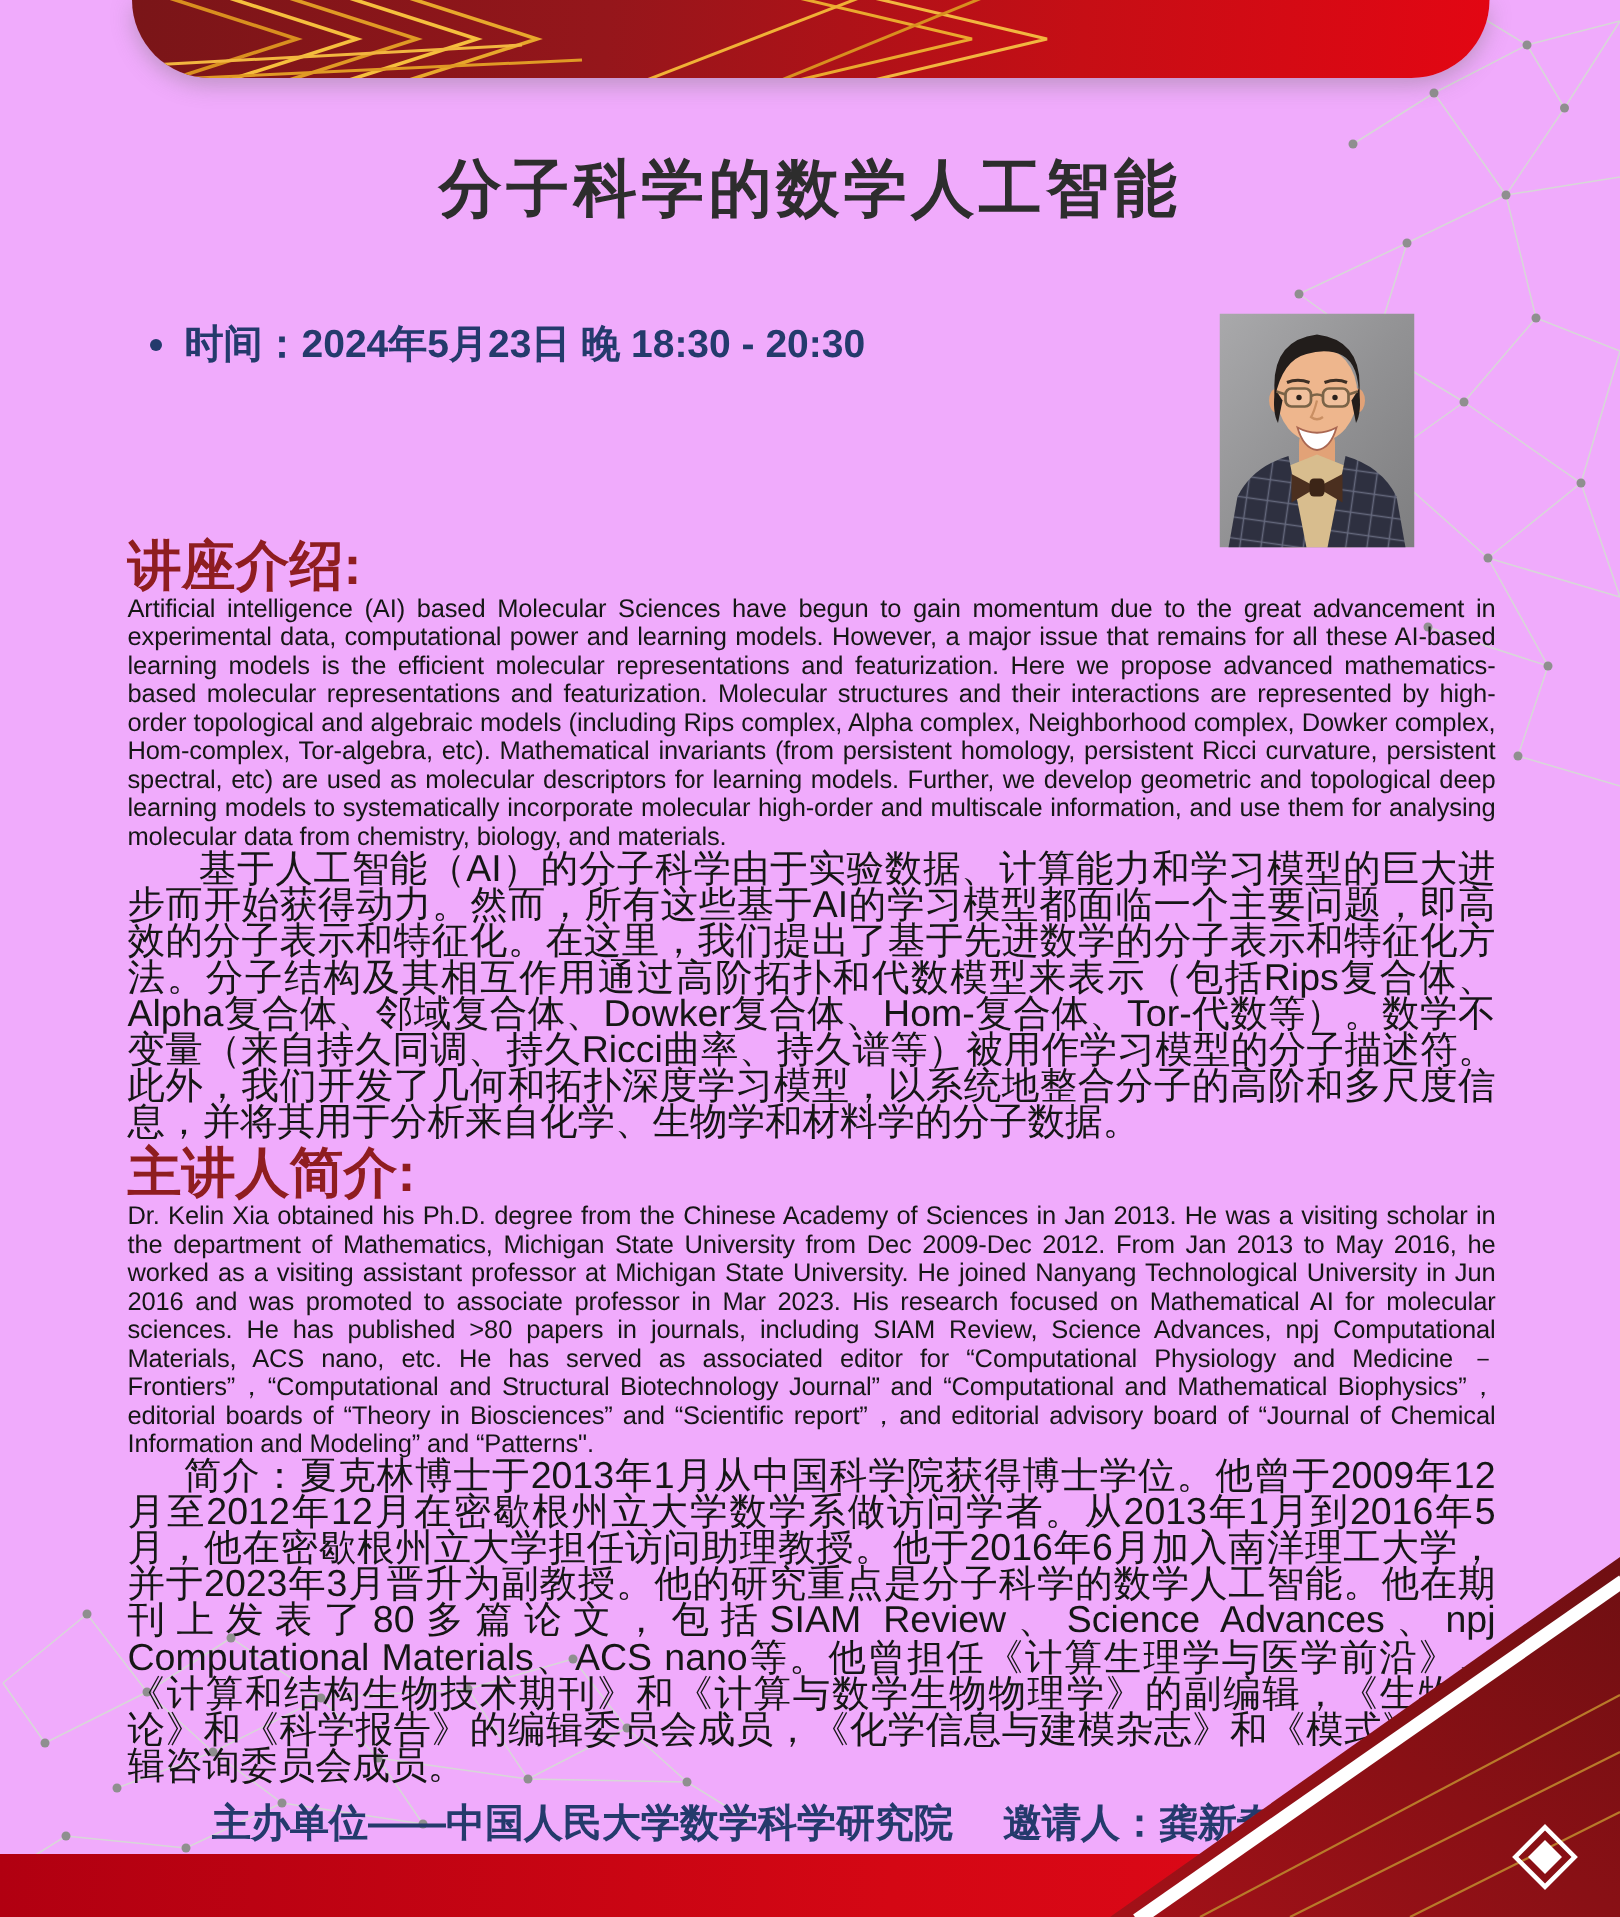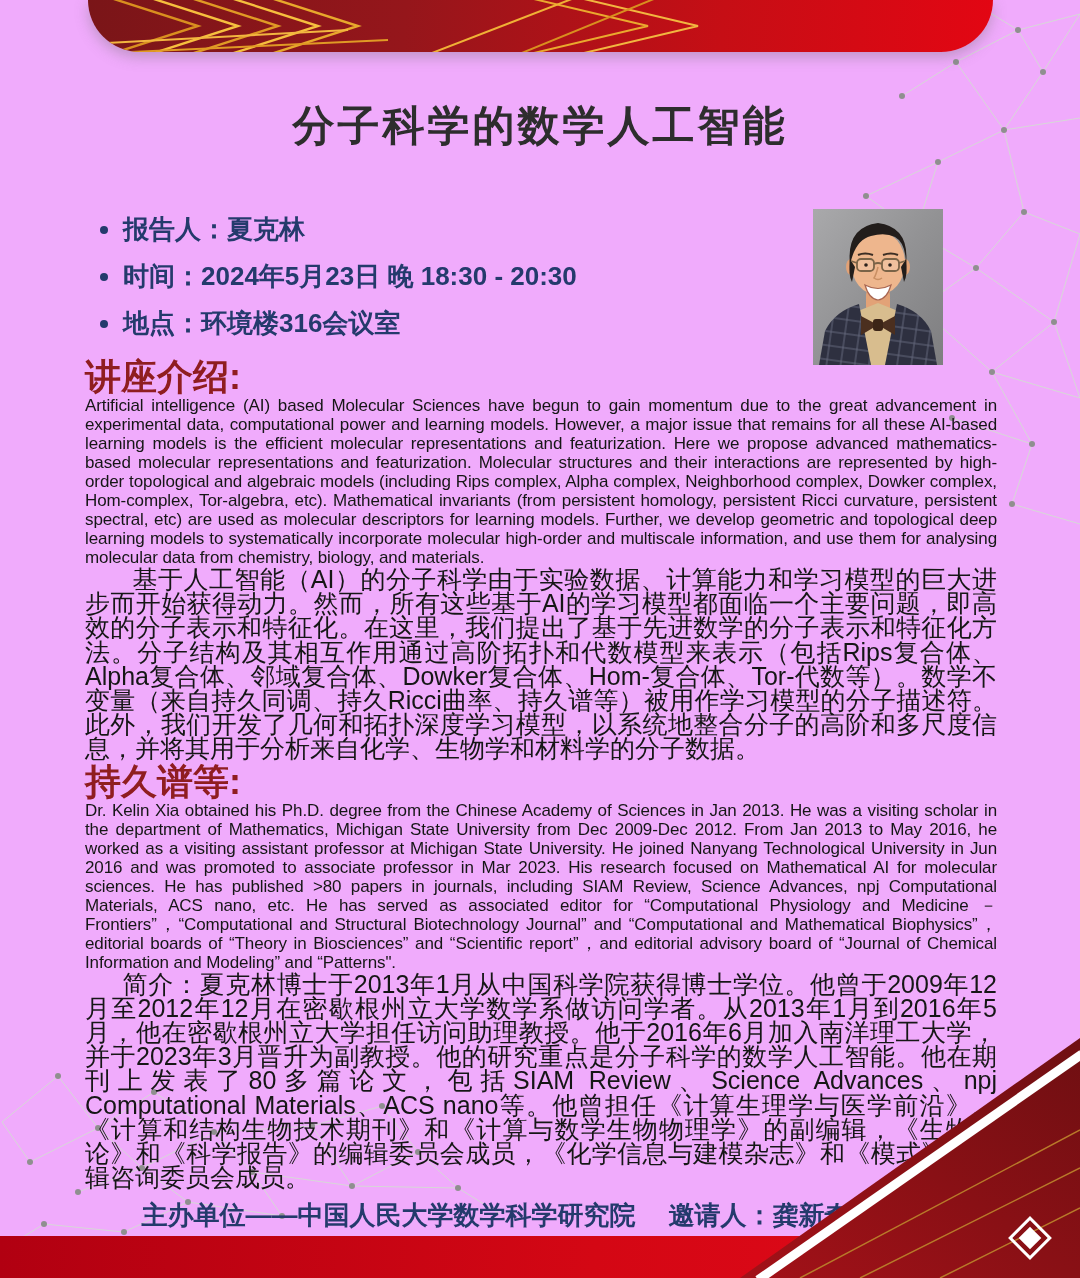--- a/index.html
+++ b/index.html
@@ -133,29 +133,21 @@
         <path d="M0,54 L300,40" stroke="#e09a25"></path>
       </g>
     </svg>
   </div>
 
   <div class="title">分子科学的数学人工智能</div>
 
   <div class="info">
     <div class="info-row">
       <span class="bullet"></span>
-      <span class="info-text">报告人：夏克林</span>
-    </div>
-    <div class="info-row">
-      <span class="bullet"></span>
       <span class="info-text">时间：2024年5月23日 晚 18:30 - 20:30</span>
-    </div>
-    <div class="info-row">
-      <span class="bullet"></span>
-      <span class="info-text">地点：环境楼316会议室</span>
     </div>
   </div>
 
   <div class="photo">
     <svg width="130" height="156" viewBox="0 0 130 156">
       <defs>
         <linearGradient id="bgGrad" x1="0" y1="0" x2="1" y2="1">
           <stop offset="0" stop-color="#a9a9ab"></stop>
           <stop offset="0.5" stop-color="#929294"></stop>
           <stop offset="1" stop-color="#7e7e80"></stop>
@@ -192,21 +184,21 @@
       <circle cx="77" cy="56" r="1.8" fill="#2a211c"></circle>
       <path d="M65,58 Q63,66 61,69 Q65,72 69,69" stroke="#c98f63" stroke-width="1.5" fill="none"></path>
       <path d="M52,76 Q65,83 78,76 Q74,90 65,91 Q56,90 52,76 Z" fill="#ffffff" stroke="#a96752" stroke-width="1.2"></path>
     </svg>
   </div>
 
   <div class="content">
     <div class="sec-heading">讲座介绍:</div>
     <p class="para-en">Artificial intelligence (AI) based Molecular Sciences have begun to gain momentum due to the great advancement in experimental data, computational power and learning models. However, a major issue that remains for all these AI-based learning models is the efficient molecular representations and featurization. Here we propose advanced mathematics-based molecular representations and featurization. Molecular structures and their interactions are represented by high-order topological and algebraic models (including Rips complex, Alpha complex, Neighborhood complex, Dowker complex, Hom-complex, Tor-algebra, etc). Mathematical invariants (from persistent homology, persistent Ricci curvature, persistent spectral, etc) are used as molecular descriptors for learning models. Further, we develop geometric and topological deep learning models to systematically incorporate molecular high-order and multiscale information, and use them for analysing molecular data from chemistry, biology, and materials.</p>
     <p class="para-zh">基于人工智能（AI）的分子科学由于实验数据、计算能力和学习模型的巨大进步而开始获得动力。然而，所有这些基于AI的学习模型都面临一个主要问题，即高效的分子表示和特征化。在这里，我们提出了基于先进数学的分子表示和特征化方法。分子结构及其相互作用通过高阶拓扑和代数模型来表示（包括Rips复合体、Alpha复合体、邻域复合体、Dowker复合体、Hom-复合体、Tor-代数等）。数学不变量（来自持久同调、持久Ricci曲率、持久谱等）被用作学习模型的分子描述符。此外，我们开发了几何和拓扑深度学习模型，以系统地整合分子的高阶和多尺度信息，并将其用于分析来自化学、生物学和材料学的分子数据。</p>
-    <div class="sec-heading second">持久谱等:</div>
+    <div class="sec-heading second">主讲人简介:</div>
     <p class="para-en">Dr. Kelin Xia obtained his Ph.D. degree from the Chinese Academy of Sciences in Jan 2013. He was a visiting scholar in the department of Mathematics, Michigan State University from Dec 2009-Dec 2012. From Jan 2013 to May 2016, he worked as a visiting assistant professor at Michigan State University. He joined Nanyang Technological University in Jun 2016 and was promoted to associate professor in Mar 2023. His research focused on Mathematical AI for molecular sciences. He has published &gt;80 papers in journals, including SIAM Review, Science Advances, npj Computational Materials, ACS nano, etc. He has served as associated editor for “Computational Physiology and Medicine － Frontiers”，“Computational and Structural Biotechnology Journal” and “Computational and Mathematical Biophysics”，editorial boards of “Theory in Biosciences” and “Scientific report”，and editorial advisory board of “Journal of Chemical Information and Modeling” and “Patterns".</p>
     <p class="para-zh bio">简介：夏克林博士于2013年1月从中国科学院获得博士学位。他曾于2009年12月至2012年12月在密歇根州立大学数学系做访问学者。从2013年1月到2016年5月，他在密歇根州立大学担任访问助理教授。他于2016年6月加入南洋理工大学，并于2023年3月晋升为副教授。他的研究重点是分子科学的数学人工智能。他在期刊上发表了80多篇论文，包括SIAM Review、Science Advances、npj Computational Materials、ACS nano等。他曾担任《计算生理学与医学前沿》、《计算和结构生物技术期刊》和《计算与数学生物物理学》的副编辑，《生物理论》和《科学报告》的编辑委员会成员，《化学信息与建模杂志》和《模式》的编辑咨询委员会成员。</p>
   </div>
 
   <div class="organizer">主办单位——中国人民大学数学科学研究院　 邀请人：龚新奇</div>
 
   <div class="footer-band"></div>
 
   <svg class="corner-ribbon" width="460" height="260" viewBox="0 0 460 260">
     <defs>

